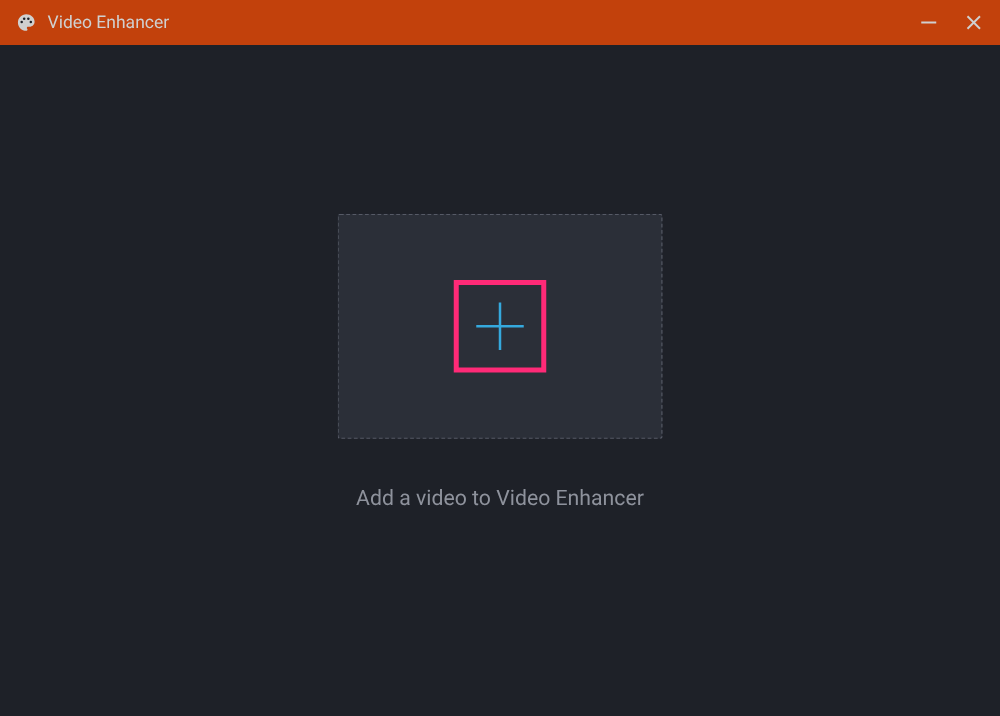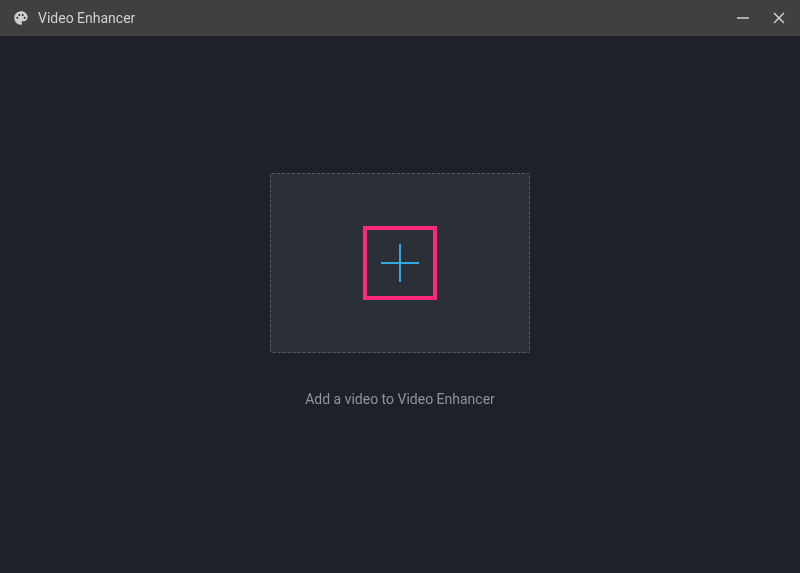--- a/index.html
+++ b/index.html
@@ -13,21 +13,21 @@
       background: #1e2128;
       font-family: -apple-system, BlinkMacSystemFont, "Segoe UI", Roboto, Arial, sans-serif;
       overflow: hidden;
       position: relative;
     }
     .title-bar {
       height: 36px;
       display: flex;
       align-items: center;
       padding: 0 12px;
-      background: #404040;
+      background: #c2410c;
     }
     .app-icon {
       width: 18px;
       height: 18px;
       display: flex;
       align-items: center;
       justify-content: center;
       margin-right: 8px;
     }
     .app-title {
@@ -83,21 +83,21 @@
     }
     .plus-icon-wrap {
       width: 100%;
       height: 100%;
       display: flex;
       align-items: center;
       justify-content: center;
     }
     .instruction-text {
       color: #8e929c;
-      font-size: 14px;
+      font-size: 17px;
       margin-top: 38px;
       text-align: center;
     }
   </style>
 </head>
 <body>
 
 <div class="title-bar">
   <span class="app-icon">
     <svg width="16" height="16" viewBox="0 0 24 24" fill="none">

